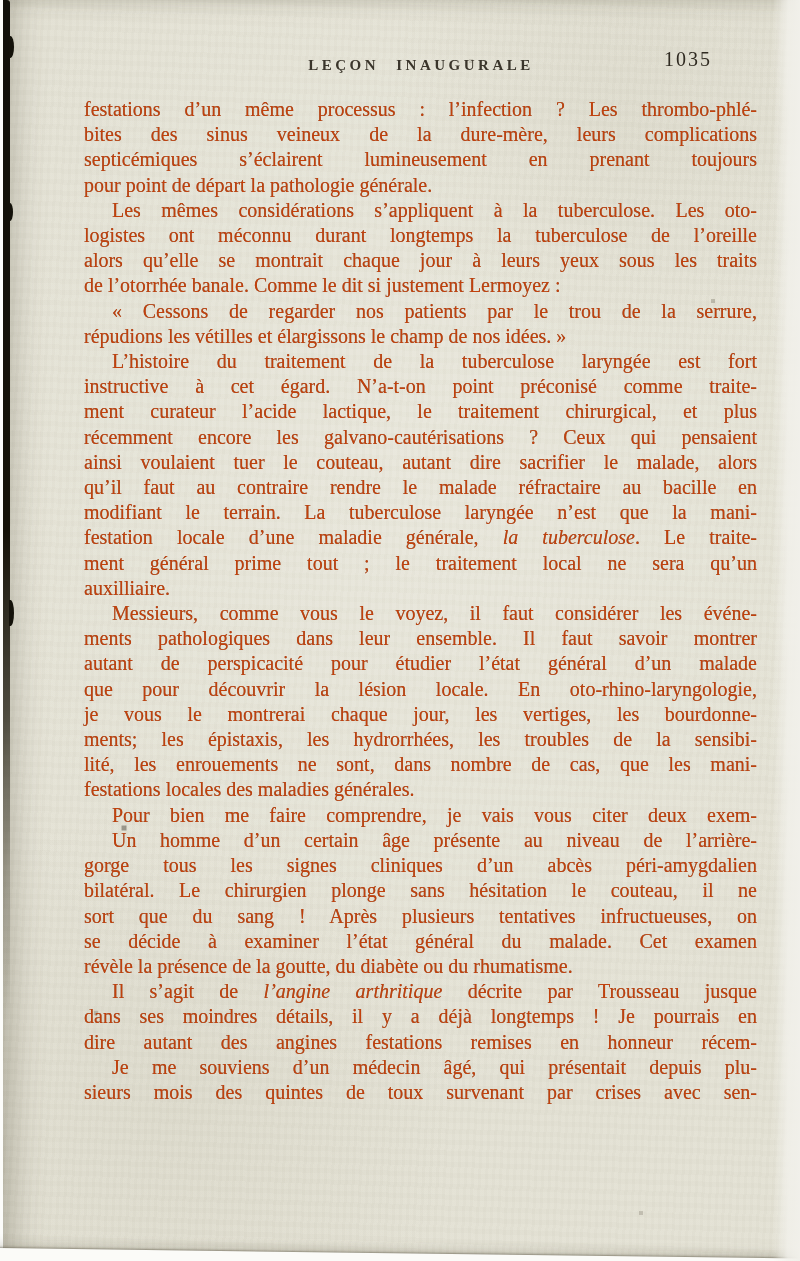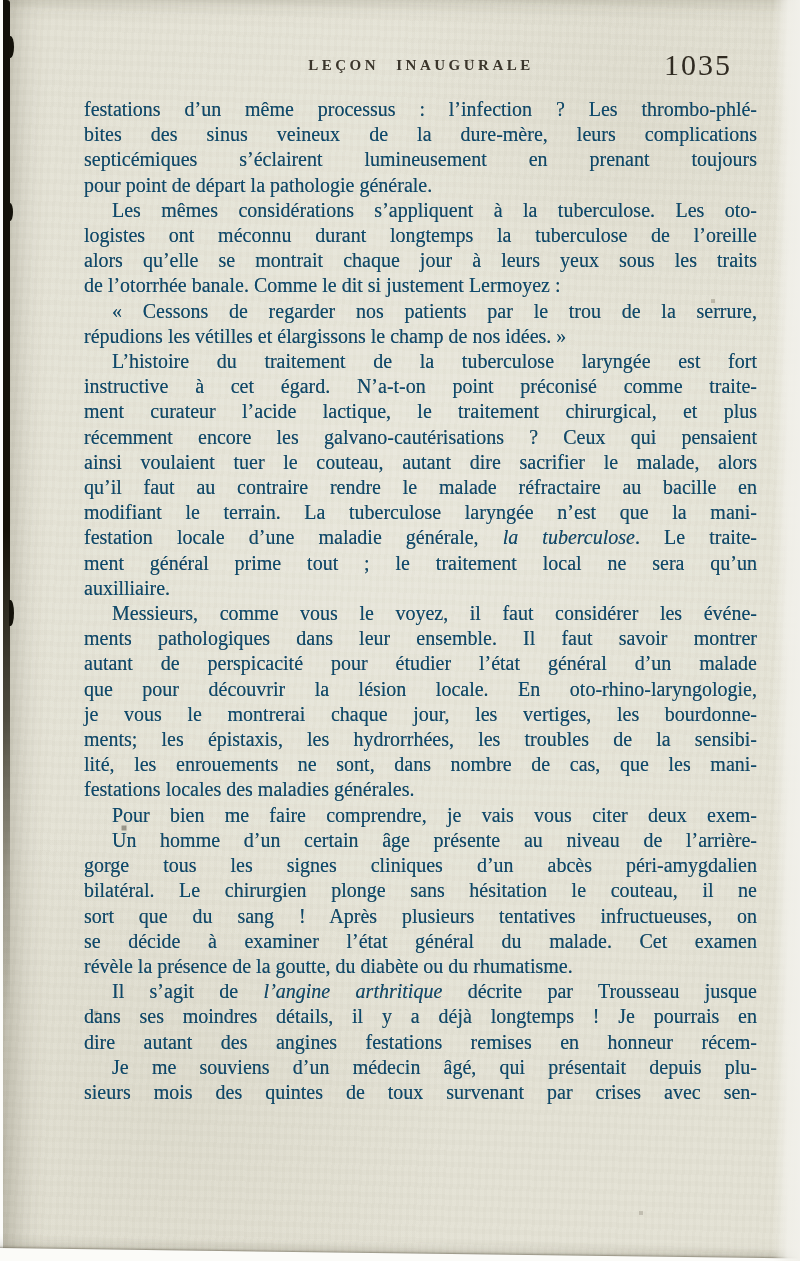--- a/index.html
+++ b/index.html
@@ -96,32 +96,32 @@
     text-align: center;
     font-size: 15px;
     font-weight: bold;
     letter-spacing: 3.5px;
     word-spacing: 10px;
     color: #3a352b;
   }
   .page-number {
     position: absolute;
     top: 48px; left: 664px;
-    font-size: 30px;
+    font-size: 20px;
     letter-spacing: 2px;
     color: #302b22;
   }
   
   .page-text {
     position: absolute;
     top: 97px; left: 84px;
     width: 673px;
     font-size: 20px;
     line-height: 25.2px;
-    color: #0c4a6e;
+    color: #c2410c;
     text-shadow: 0 0 .5px rgba(47,42,33,.55);
   }
   .line { text-align: justify; }
   .line.fill { text-align-last: justify; }
   .line.ind { text-indent: 28px; }
   .it { font-style: italic; }
 </style>
 </head>
 <body>
 

